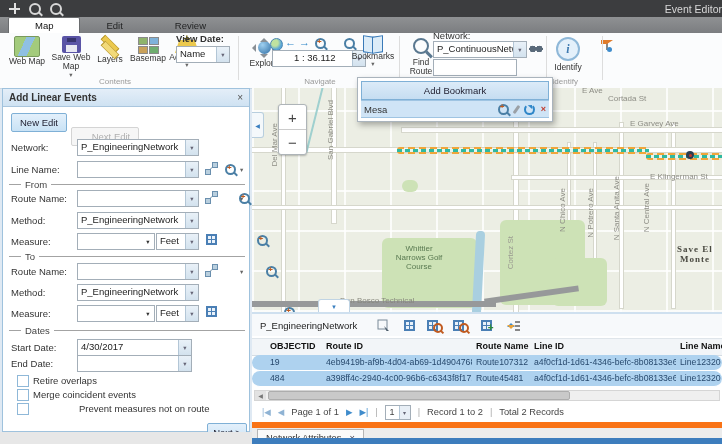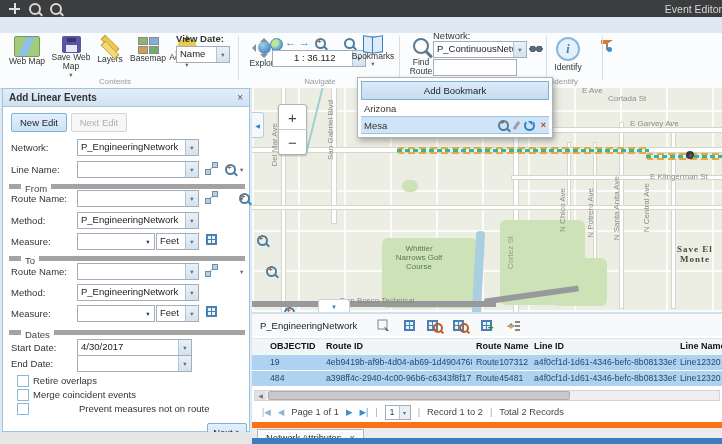--- a/index.html
+++ b/index.html
@@ -69,21 +69,21 @@
   .sel .val{flex:1;padding:1px 3px 0;white-space:nowrap;overflow:hidden;color:#222;}
   .sel .btn{width:12px;background:linear-gradient(#e9f1f8,#d3e2ee);border-left:1px solid #b3c6d6;display:flex;align-items:center;justify-content:center;color:#667;font-size:6.5px;cursor:pointer;}
   .lbl{position:absolute;font-size:9.5px;color:#333;white-space:nowrap;}
   .cb{position:absolute;width:10px;height:10px;border:1px solid #8fb8d8;background:#fff;cursor:pointer;}
   .btn-blue{position:absolute;background:linear-gradient(#e3f0fb,#c9e2f5);border:1px solid #7fb0d6;border-radius:2px;
             font-size:9.5px;color:#223;display:flex;align-items:center;justify-content:center;cursor:pointer;}
   .btn-dis{position:absolute;background:#f6f6f6;border:1px solid #d4d4d4;border-radius:2px;font-size:9.5px;color:#b0b0b0;
            display:flex;align-items:center;justify-content:center;}
   .grid-ico{width:11px;height:11px;border:1px solid #4a7fb5;box-sizing:border-box;display:inline-block;
     background-image:repeating-linear-gradient(0deg,#4a7fb5 0 1px,transparent 1px 4px),repeating-linear-gradient(90deg,#4a7fb5 0 1px,transparent 1px 4px);background-color:#eaf2fa;}
-  .fsline{position:absolute;border-top:5px solid #a3a3a3;height:0;}
+  .fsline{position:absolute;border-top:1px solid #a3a3a3;height:0;}
   .fsline span{position:absolute;top:-6px;left:12px;background:#fff;padding:0 4px;font-size:9.5px;color:#444;}
   
   .panel{left:2px;top:88px;width:248px;height:344px;background:#fff;border:1px solid #9fc2dd;box-sizing:border-box;}
   .panel-h{position:absolute;left:0;top:0;width:100%;height:18px;background:linear-gradient(#e4eef8,#cfe2f2);
            border-bottom:1px solid #aac6de;display:flex;align-items:center;padding:0 6px;box-sizing:border-box;}
   .panel-h .t{flex:1;font-size:10px;color:#333;font-weight:bold;}
   .panel-h .x{color:#555;font-size:10px;cursor:pointer;}
   
   .map{left:252px;top:88px;width:470px;height:224px;background-color:#eceee4;overflow:hidden;
        background-image:repeating-linear-gradient(90deg,rgba(255,255,255,.8) 0 2px,transparent 2px 46px),
@@ -118,21 +118,21 @@
   .ttools{position:absolute;left:0;top:0;width:100%;height:22px;background:#f7f9fb;display:flex;align-items:center;gap:10px;padding-left:8px;box-sizing:border-box;}
   .ttab-label{font-size:9.5px;color:#222;margin-right:8px;cursor:pointer;}
   .tico{position:relative;display:inline-flex;align-items:center;justify-content:center;width:16px;height:14px;cursor:pointer;}
   .magS{position:relative;width:6px;height:6px;border:2px solid #c05a1f;border-radius:50%;display:inline-block;}
   .magS::after{content:"";position:absolute;width:4px;height:2px;background:#c05a1f;bottom:-2px;right:-3px;transform:rotate(45deg);}
   .sort-ico{position:relative;width:14px;height:13px;}
   .sort-ico::before{content:"";position:absolute;left:1px;top:0;border:4px solid transparent;border-bottom-color:#3f8ccc;}
   .sort-ico::after{content:"";position:absolute;left:1px;bottom:-1px;border:4px solid transparent;border-top-color:#e8a13a;}
   .sort-ico i{position:absolute;right:0;top:2px;width:5px;height:2px;background:#888;box-shadow:0 4px 0 #888,0 8px 0 #888;}
   .thead{position:absolute;left:0;top:24px;width:100%;height:16px;background:#f2f5f8;border-top:1px solid #dfe5ea;border-bottom:1px solid #d5dde4;display:flex;font-weight:bold;font-size:9px;color:#111;}
-  .trow{position:absolute;left:0;width:100%;height:15px;display:flex;background:#aed2ef;color:#27496d;font-size:8.7px;border-bottom:1px solid #fff;cursor:pointer;}
+  .trow{position:absolute;left:0;width:100%;height:15px;display:flex;background:#aed2ef;color:#27496d;font-size:8.7px;border-bottom:1px solid #fff;cursor:pointer;border-radius:8px;}
   .tc{padding:2px 0 0 4px;white-space:nowrap;overflow:hidden;box-sizing:border-box;}
   .c1{width:56px;margin-left:14px;}
   .c2{width:150px;}
   .c3{width:58px;}
   .c4{width:146px;}
   .c5{flex:1;}
   .hscroll{position:absolute;left:2px;top:76px;width:466px;height:11px;background:#efefef;border:1px solid #d5d5d5;box-sizing:border-box;display:flex;align-items:center;}
   .hs-btn{width:11px;height:100%;background:#e2e2e2;color:#777;font-size:6px;display:flex;align-items:center;justify-content:center;cursor:pointer;}
   .hs-thumb{height:7px;margin-left:2px;width:300px;background:#c9c9c9;border:1px solid #adadad;border-radius:2px;cursor:pointer;}
   .pager{position:absolute;left:10px;top:90px;height:16px;display:flex;align-items:center;gap:7px;font-size:9.3px;color:#444;}
@@ -165,20 +165,25 @@
         <span class="cross"></span>
       </span>
     <span class="tb-ico">
         <span class="magw"></span>
       </span>
     <span class="tb-ico">
         <span class="magw"></span>
       </span>
   </div>
 
+  <div class="abs tabstrip">
+    <div class="rtab active">Map</div>
+    <div class="rtab">Edit</div>
+    <div class="rtab">Review</div>
+  </div>
 
   <div class="abs ribbon">
     
     <div class="rbtn" style="left:6px;top:3px;width:42px;">
       <span class="webmap"></span>
       <span>Web Map</span>
     </div>
     <div class="rbtn" style="left:50px;top:3px;width:42px;">
       <span class="save"></span>
       <span>Save Web Map</span>
@@ -329,44 +334,41 @@
     <div class="collapse-left">
         <span>◀</span>
       </div>
     <div class="collapse-down">
         <span>▼</span>
       </div>
   </div>
 
   <div class="popup">
     <div class="addbk">Add Bookmark</div>
-    <div class="bkitem">
-      <span>Arizona</span>
-    </div>
     <div class="bkitem selected">
       <span>Mesa</span>
       <span class="bkicons">
         <span class="magb">
             <b>+</b>
           </span>
         <span class="pencil"></span>
         <span class="refresh"></span>
         <span class="xred">×</span>
       </span>
     </div>
   </div>
 
   <div class="abs panel">
     <div class="panel-h">
       <span class="t">Add Linear Events</span>
       <span class="x">×</span>
     </div>
 
     <div class="btn-blue" style="left:8px;top:24px;width:54px;height:17px;">New Edit</div>
-    <div class="btn-dis" style="left:68px;top:24px;width:54px;height:17px;">Next Edit</div>
+    <div class="btn-dis" style="left:68px;top:38px;width:54px;height:17px;padding-left:12px;">Next Edit</div>
 
     <span class="lbl" style="left:8px;top:53px;">Network:</span>
     <div class="sel" style="left:74px;top:50px;width:120px;">
       <span class="val">P_EngineeringNetwork</span>
       <span class="btn">▾</span>
     </div>
 
     <span class="lbl" style="left:8px;top:75px;">Line Name:</span>
     <div class="sel" style="left:74px;top:72px;width:120px;">
       <span class="val"></span>

